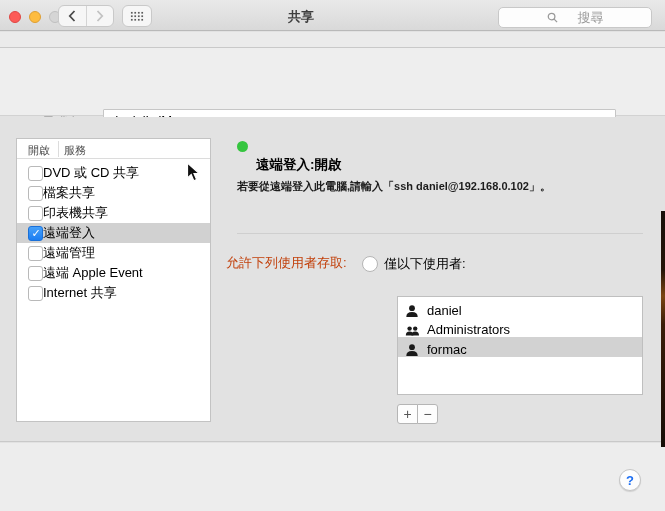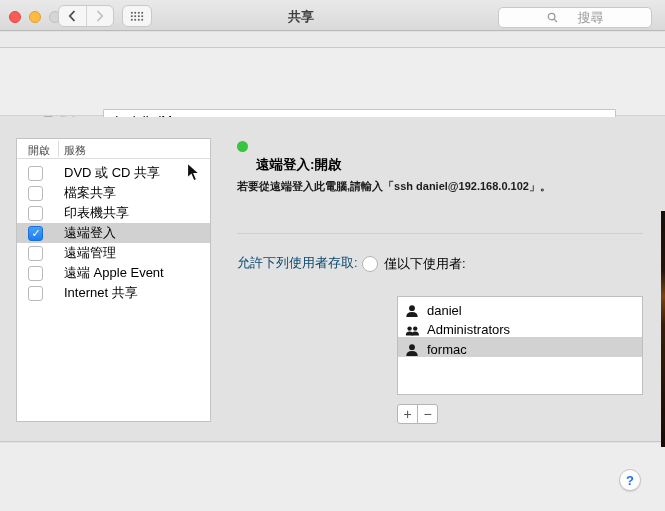--- a/index.html
+++ b/index.html
@@ -61,32 +61,32 @@
   .svc-header .h-svc { position:absolute; left:47px; top:4px; }
   .svc-header .h-div { position:absolute; left:41px; top:2px; width:1px; height:16px; background:#dcdcdc; }
   .svc-rows { padding-top:4px; }
   .svc-row { height:20px; display:flex; align-items:center; position:relative; }
   .svc-row.selected { background:#d1d1d1; }
   .checkbox { position:absolute; left:11px; width:15px; height:15px; background:#ffffff;
     border:1px solid #b9b9b9; border-radius:3px; }
   .svc-row.checked .checkbox { background:linear-gradient(#47a1f9,#1b7df2); border-color:#1a70d8; }
   .svc-row.checked .checkbox::after { content:"✓"; color:#fff; font-size:11px; font-weight:bold;
     position:absolute; left:2.5px; top:0.5px; }
-  .svc-label { margin-left:47px; font-size:13px; color:#000; white-space:nowrap; }
+  .svc-label { margin-left:26px; font-size:13px; color:#000; white-space:nowrap; }
 
   
   .cursor { position:absolute; left:186px; top:45px; }
 
   
   .status-dot { position:absolute; left:237px; top:24px; width:11px; height:11px;
     border-radius:50%; background:#35c53f; }
   .status-title { position:absolute; left:256px; top:21px; font-size:13.5px; font-weight:bold; color:#000;margin-top:18px; }
   .status-desc { position:absolute; left:237px; top:62px; font-size:11px; color:#1c1c1c;font-weight:bold; }
   .rp-divider { position:absolute; left:237px; top:116px; width:406px; height:1px; background:#cfcfcf; }
-  .allow-label { position:absolute; left:237px; top:137px; font-size:13px; color:#0c4a6e; }
+  .allow-label { position:absolute; left:226px; top:137px; font-size:13px; color:#c2410c; }
   .radio-group { position:absolute; left:362px; top:136px; }
   .radio-row { height:22px; display:flex; align-items:center; gap:6px; }
   .radio { width:16px; height:16px; border-radius:50%; background:#ffffff; border:1px solid #b5b5b5; position:relative; }
   .radio-row.selected .radio { background:linear-gradient(#3f9bf8,#1a78f0); border-color:#1a70d8; }
   .radio-row.selected .radio::after { content:""; position:absolute; left:5px; top:5px; width:6px; height:6px;
     border-radius:50%; background:#fff; }
   .radio-label { font-size:13px; color:#000; }
 
   
   .users-box { position:absolute; left:397px; top:179px; width:246px; height:99px;

